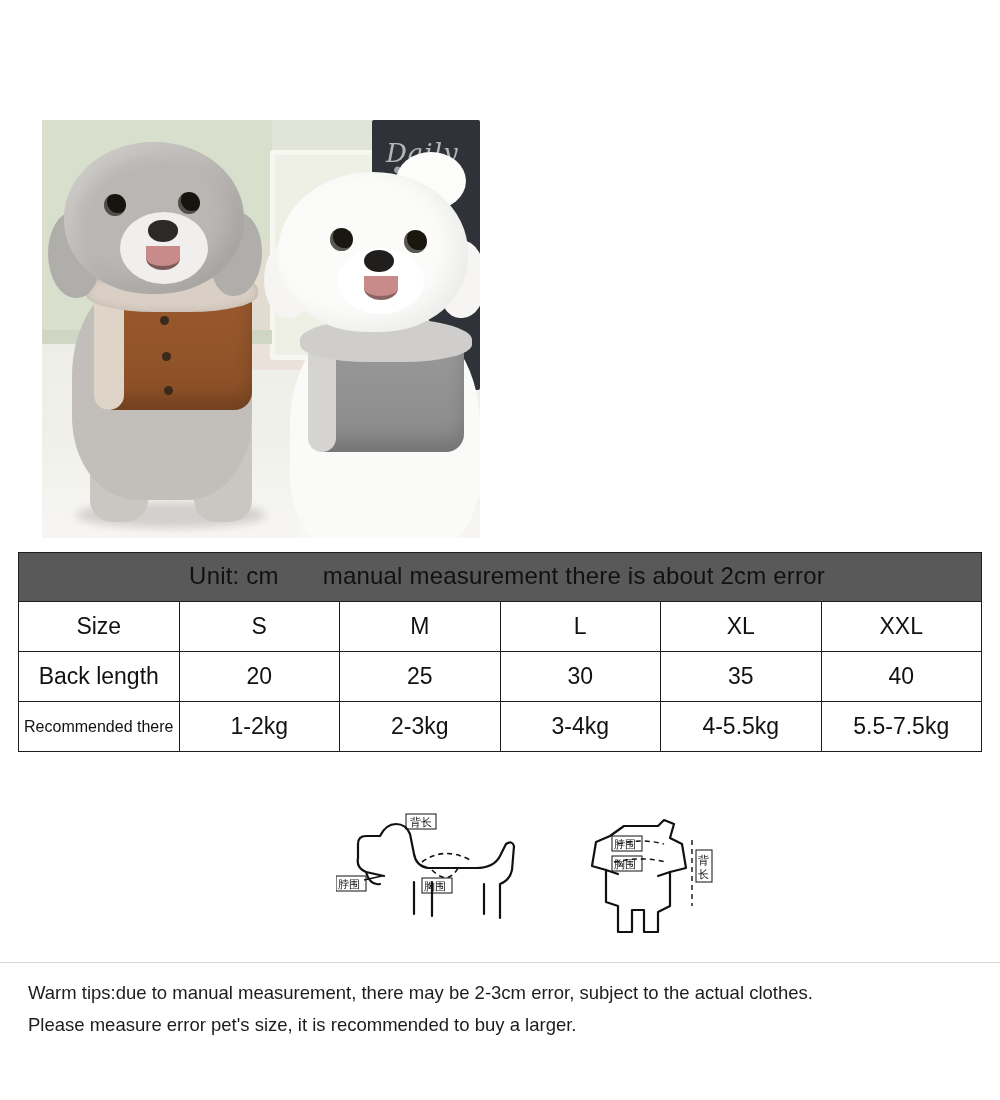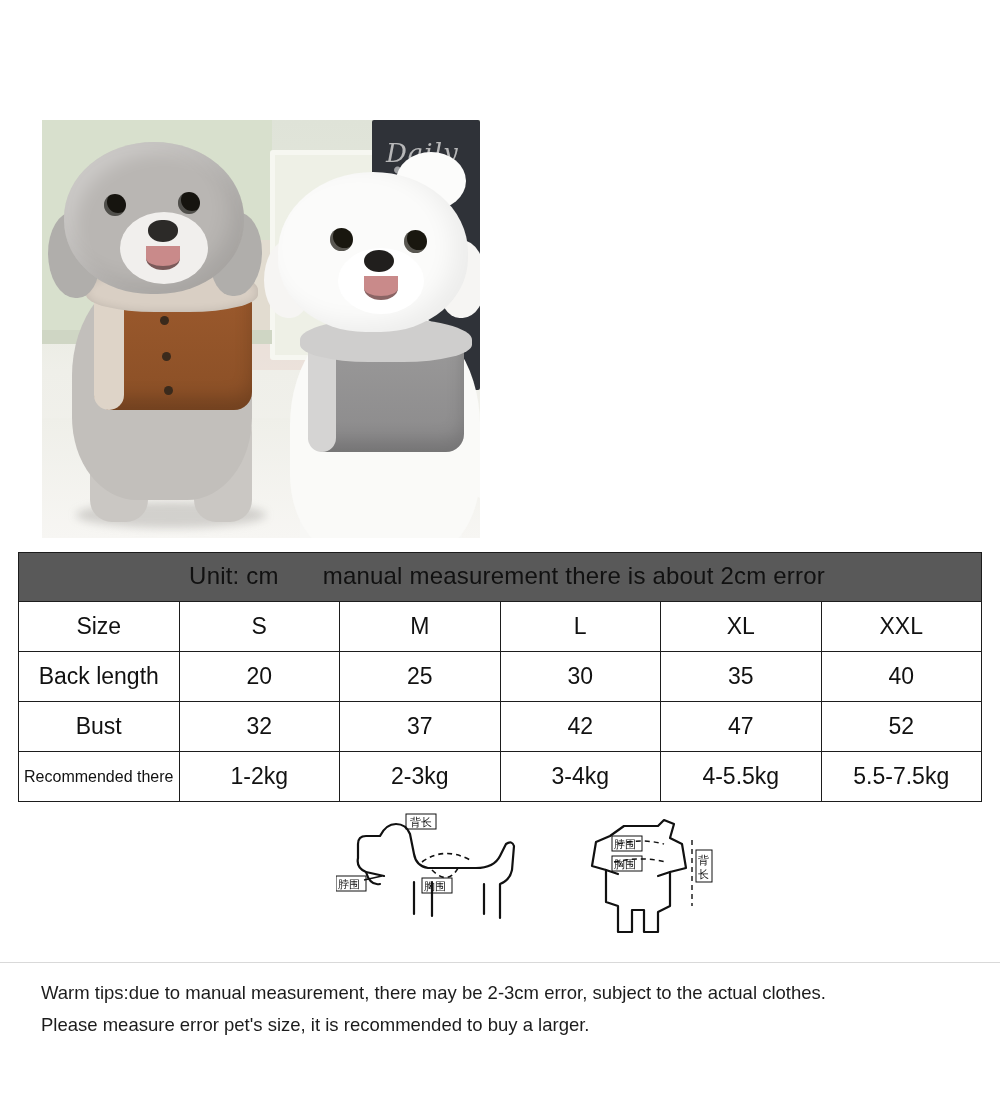--- a/index.html
+++ b/index.html
@@ -279,21 +279,21 @@
   
   .tips {
     position: absolute;
     left: 0;
     top: 962px;
     width: 1000px;
     border-top: 1px solid #d9d9d9;
     padding-top: 16px;
   }
   .tips p {
-    margin: 0 0 4px 41px;
+    margin: 0 0 4px 28px;
     font-size: 18.5px;
     color: #1c1c1c;
     line-height: 1.5;
   }
 </style>
 </head>
 <body>
 
 <div class="photo-wrap">
   <div class="photo">
@@ -369,28 +369,20 @@
 
     <tr>
       <th class="row-head col-label">Back length</th>
       <td class="cell">20</td>
       <td class="cell">25</td>
       <td class="cell">30</td>
       <td class="cell">35</td>
       <td class="cell">40</td>
     </tr>
 
-    <tr>
-      <th class="row-head col-label">Bust</th>
-      <td class="cell">32</td>
-      <td class="cell">37</td>
-      <td class="cell">42</td>
-      <td class="cell">47</td>
-      <td class="cell">52</td>
-    </tr>
 
     <tr>
       <th class="row-head small col-label">Recommended there</th>
       <td class="cell">1-2kg</td>
       <td class="cell">2-3kg</td>
       <td class="cell">3-4kg</td>
       <td class="cell">4-5.5kg</td>
       <td class="cell">5.5-7.5kg</td>
     </tr>
   </tbody>

